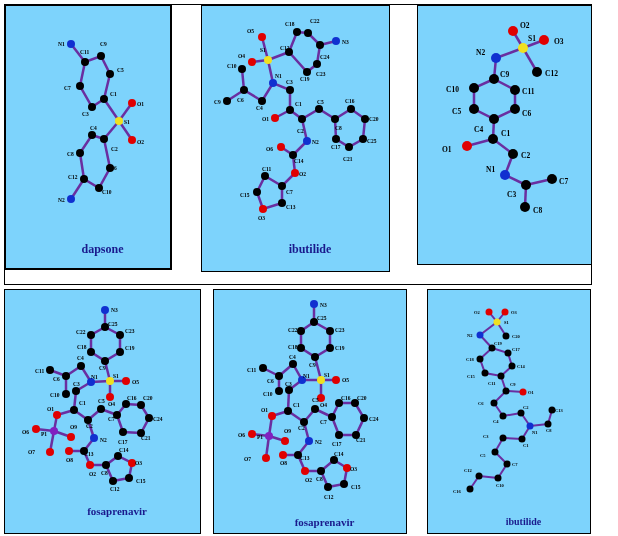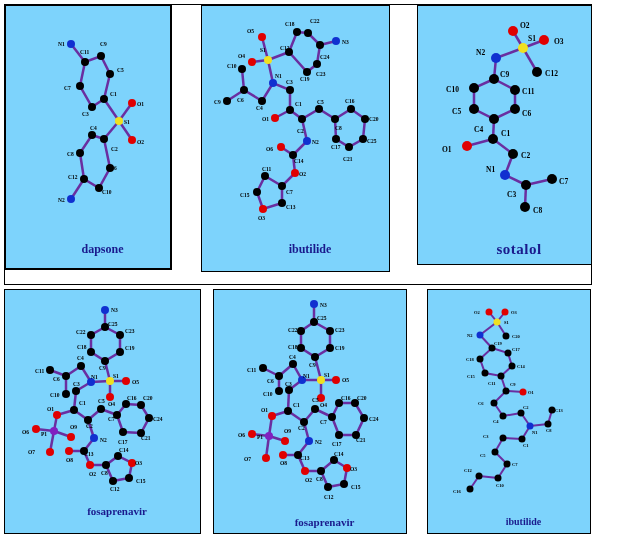--- a/index.html
+++ b/index.html
@@ -218,21 +218,20 @@
         <text x="56" y="126">C4</text>
         <text x="83" y="130">C1</text>
       <text x="24" y="146">O1</text>
         <text x="103" y="152">C2</text>
         <text x="68" y="166">N1</text>
       <text x="141" y="178">C7</text>
         <text x="89" y="191">C3</text>
         <text x="115" y="207">C8</text>
     </g>
   </svg>
-  <div class="name" style="top:235px;font-size:15px;letter-spacing:0.5px;">sotalol</div>
 </div>
 
 <div class="panel" style="left:4px;top:289px;width:197px;height:245px;">
   <svg width="197" height="245">
     <g stroke="#6a2ea0" stroke-width="2.5" fill="none">
       <line x1="100" y1="20" x2="100" y2="37"></line>
       <polyline points="100,37 115,45 115,62 100,71 86,62 86,45 100,37"></polyline>
       <line x1="100" y1="71" x2="105" y2="91"></line>
       <line x1="105" y1="91" x2="121" y2="91"></line>
       <line x1="105" y1="91" x2="105" y2="107"></line>

